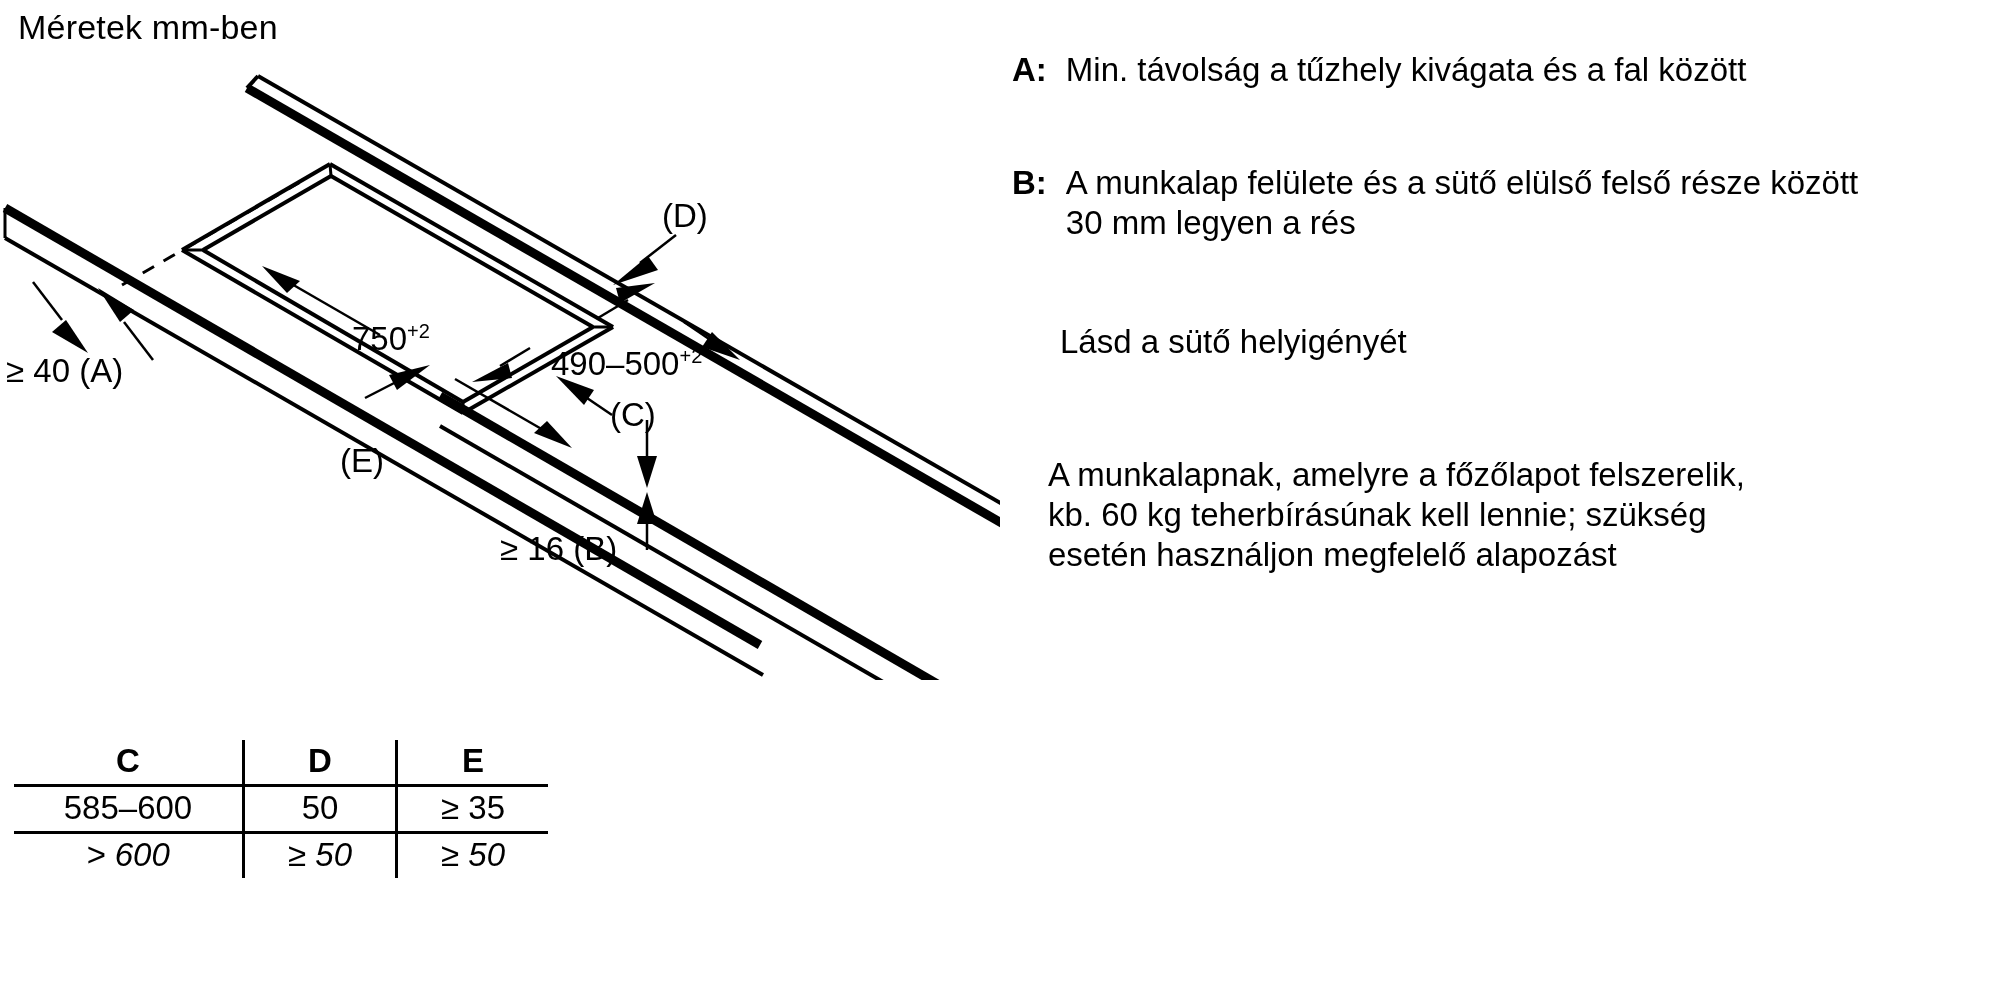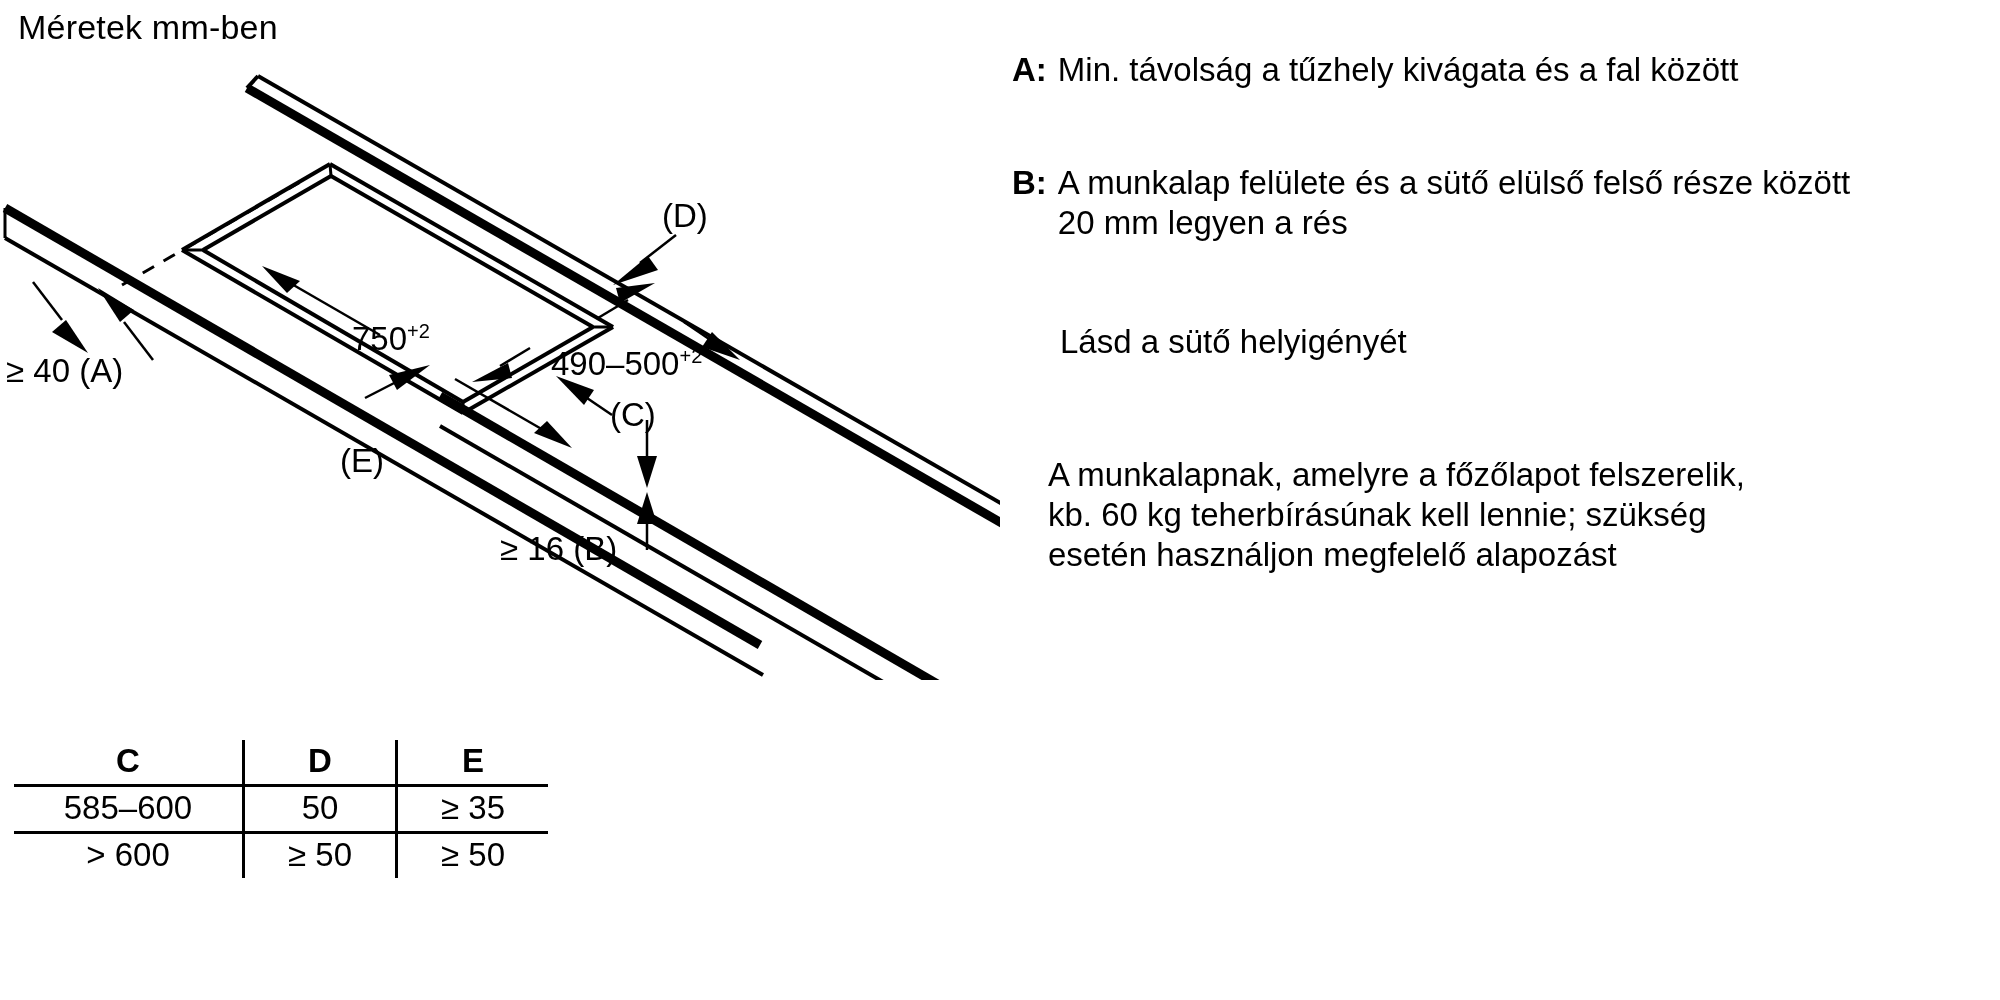--- a/index.html
+++ b/index.html
@@ -20,35 +20,35 @@
   .dlabel{position:absolute;font-size:33px;white-space:nowrap;}
   .dlabel .sup{font-size:20px;vertical-align:super;line-height:0;}
 
   
   #dimtable{position:absolute;left:14px;top:740px;}
   #dimtable table{border-collapse:collapse;}
   #dimtable th,#dimtable td{font-size:33px;text-align:center;
       padding:2px 16px 4px 16px;white-space:nowrap;}
   #dimtable th{font-weight:bold;border-bottom:3px solid #000;}
   #dimtable td{border-bottom:3px solid #000;}
-  #dimtable tr:last-child td{border-bottom:none;}
+  #dimtable tr:last-child td{border-bottom:none;font-style:italic;}
   #dimtable th:nth-child(1),#dimtable td:nth-child(1){
       border-right:3px solid #000;min-width:196px;}
   #dimtable th:nth-child(2),#dimtable td:nth-child(2){
       border-right:3px solid #000;min-width:118px;}
   #dimtable th:nth-child(3),#dimtable td:nth-child(3){min-width:118px;}
   #dimtable thead th{border-bottom:3px solid #000;}
 
   
   #notes{position:absolute;left:1012px;top:0;width:980px;height:1000px;}
   .note{position:absolute;font-size:33px;line-height:40px;}
   .note .key{font-weight:bold;}
   .lettered{display:flex;gap:0;}
   .lettered .key{flex:0 0 auto;padding-right:11px;}
-  .lettered .body{flex:1 1 auto;}
+  .lettered .body{flex:1 1 auto;margin-left:8px;}
 </style>
 </head>
 <body>
 
 <div id="stage">
 
   <div class="title">Méretek mm-ben</div>
 
   <div id="diagram">
     <svg width="1000" height="620" viewBox="0 0 1000 620">
@@ -182,21 +182,21 @@
 
   <div id="notes">
 
     <div class="note lettered" style="left:0px;top:50px;width:880px;">
       <span class="key">A:</span>
       <span class="body">Min. távolság a tűzhely kivágata és a fal között</span>
     </div>
 
     <div class="note lettered" style="left:0px;top:163px;width:880px;">
       <span class="key">B:</span>
-      <span class="body">A munkalap felülete és a sütő elülső felső része között 20 mm legyen a rés</span>
+      <span class="body">A munkalap felülete és a sütő elülső felső része között 30 mm legyen a rés</span>
     </div>
 
     <div class="note" style="left:48px;top:322px;width:860px;">Lásd a sütő helyigényét</div>
 
     <div class="note" style="left:0px;top:455px;width:740px;margin-left:36px;">A munkalapnak, amelyre a főzőlapot felszerelik, kb. 60 kg teherbírásúnak kell lennie; szükség esetén használjon megfelelő alapozást</div>
 
   </div>
 
 </div>
 

